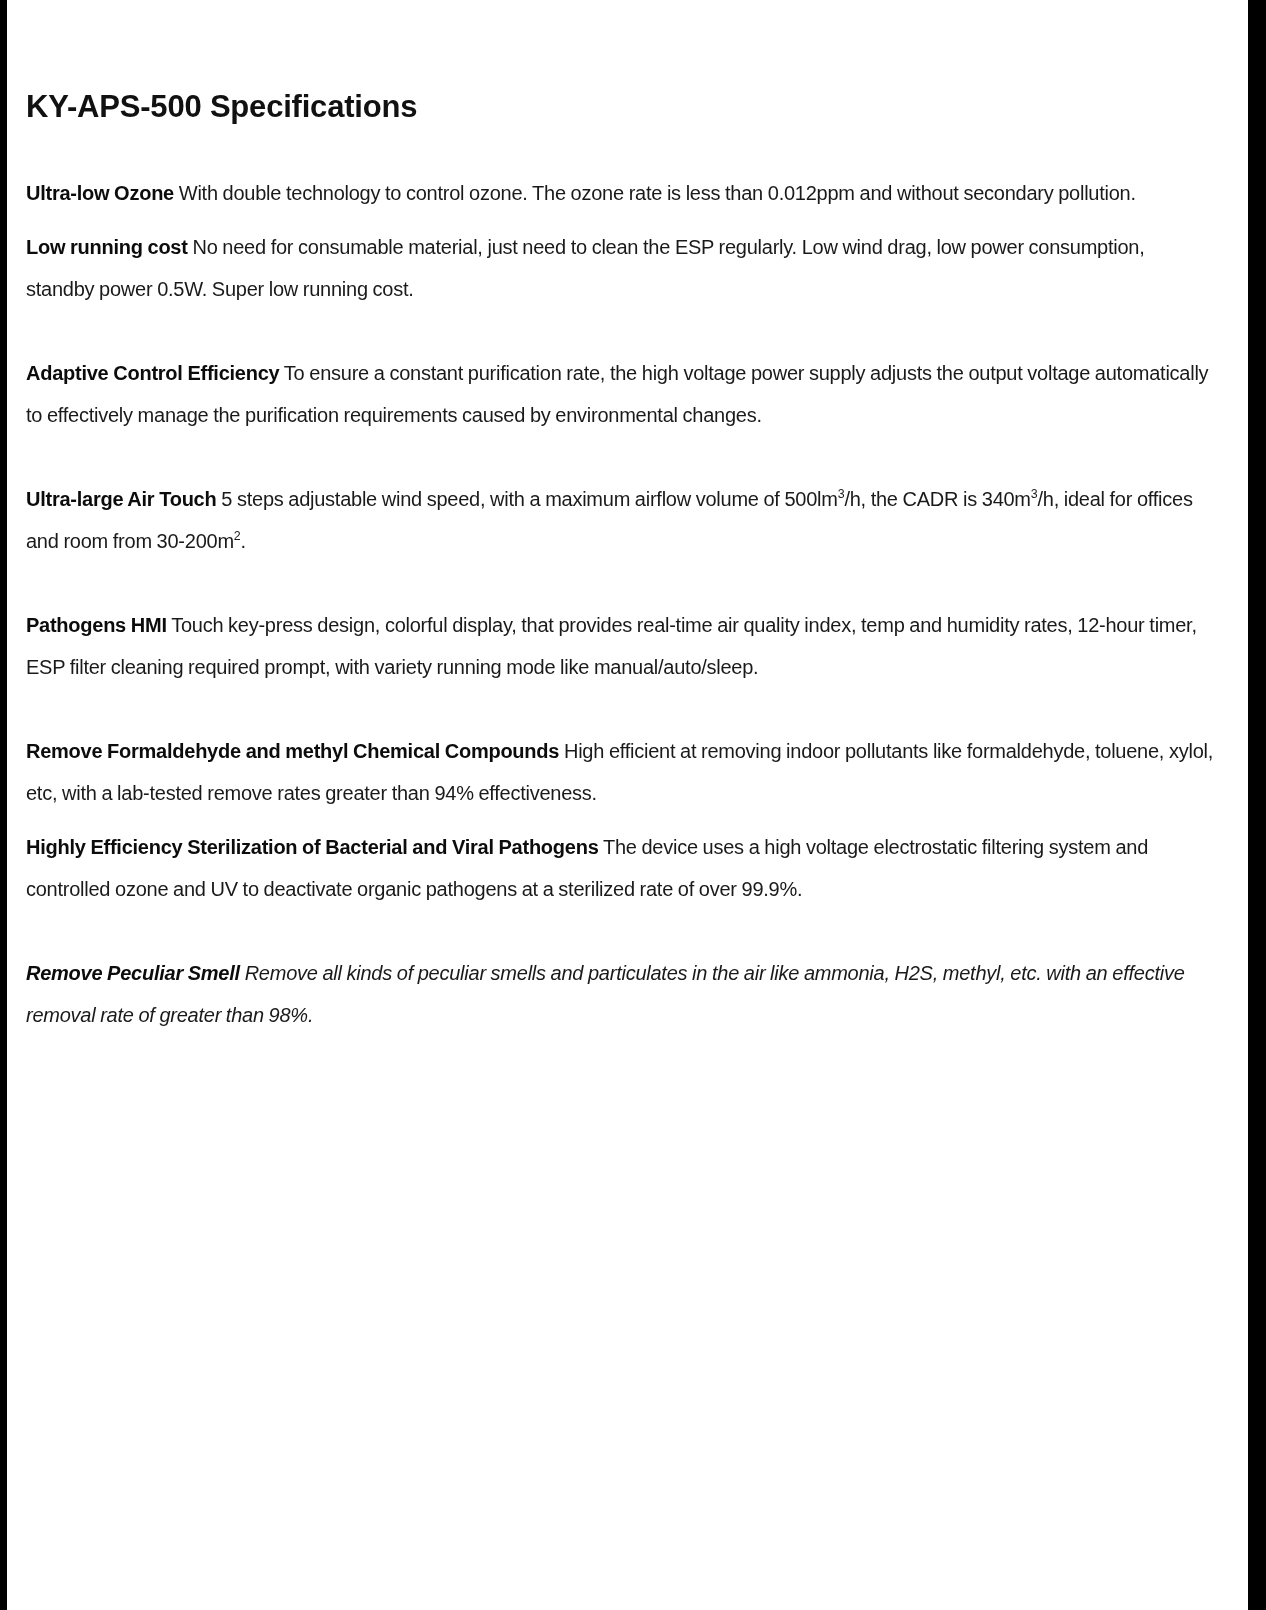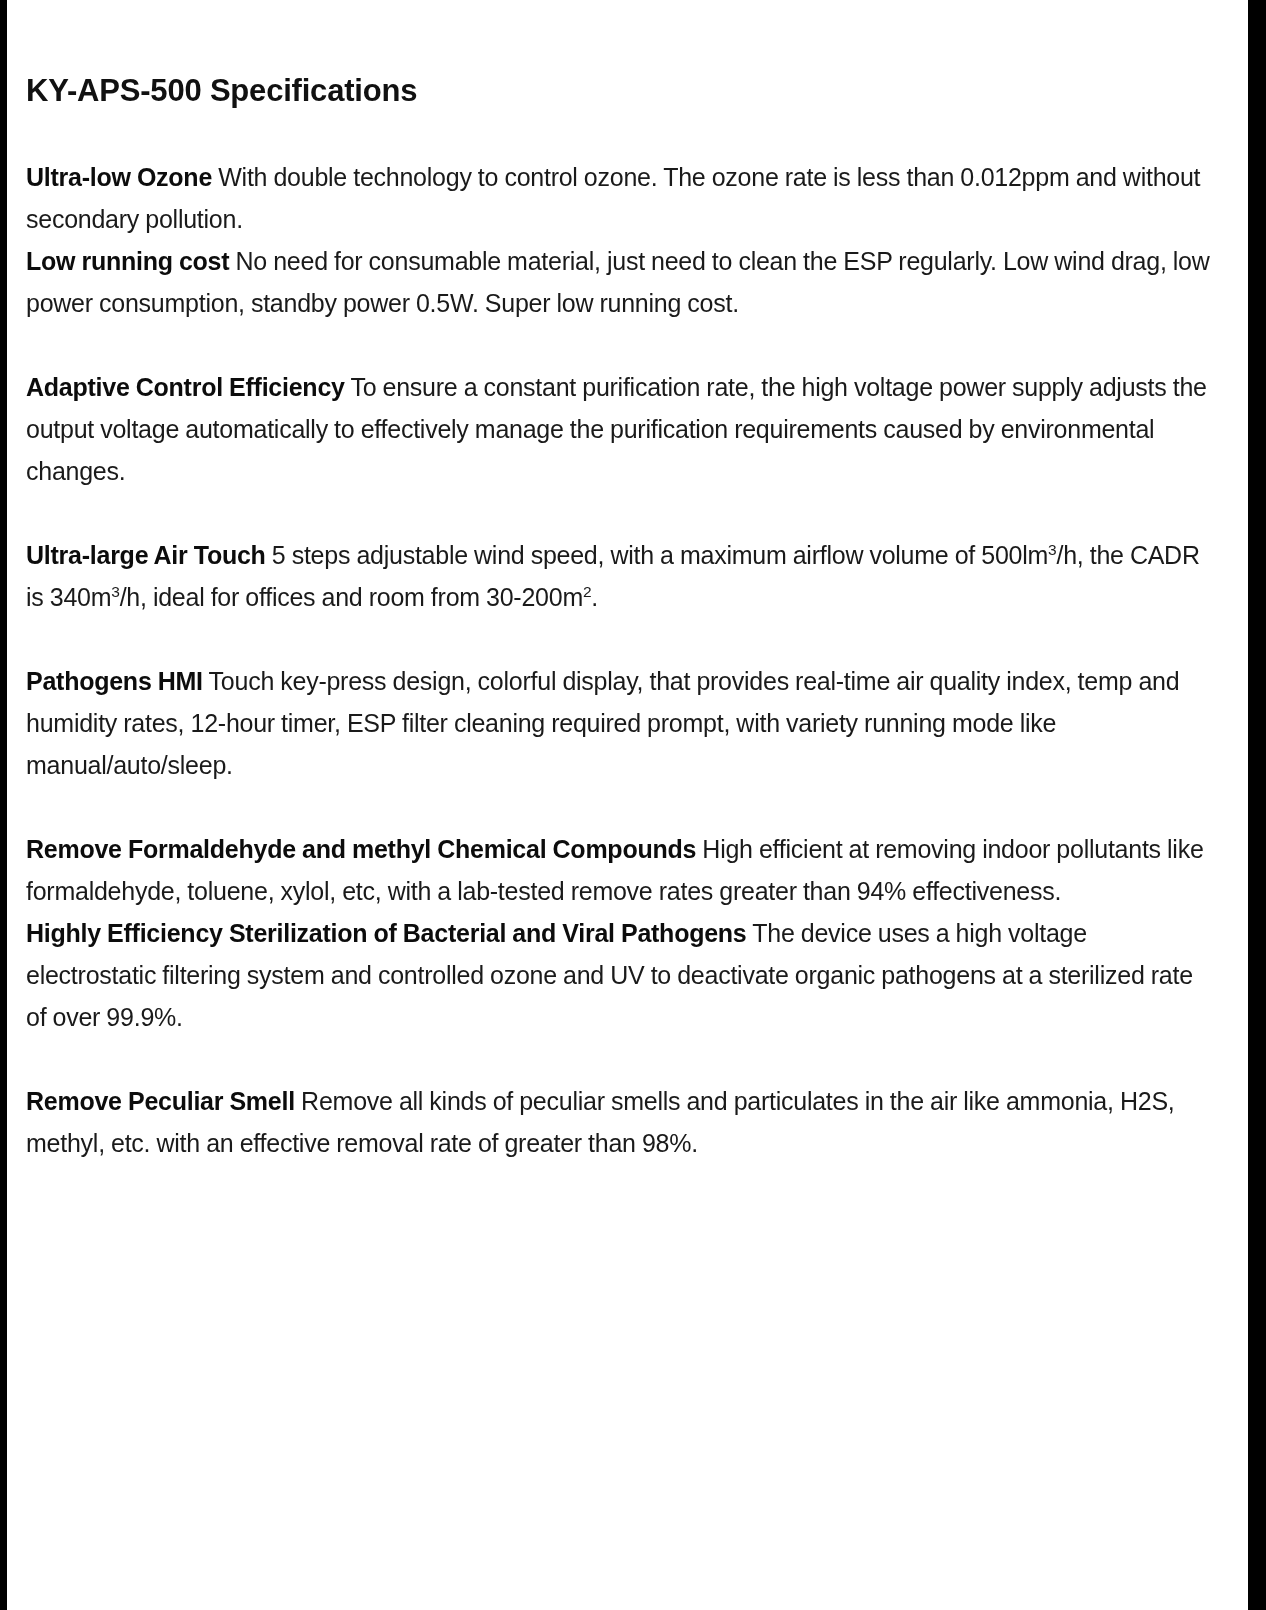--- a/index.html
+++ b/index.html
@@ -25,49 +25,49 @@
     top: 0;
     bottom: 0;
     background: #000000;
   }
   .edge-bar.left  { left: 0;  width: 7px; }
   .edge-bar.right { right: 0; width: 18px; }
 
   .content {
     position: absolute;
     left: 26px;
-    top: 0;
+    top: 16px;
     width: 1190px;
     padding-top: 70px;
     box-sizing: border-box;
   }
 
   .doc-title {
     font-size: 31px;
     font-weight: bold;
     color: #111111;
     letter-spacing: -0.2px;
     line-height: 42px;
     margin: 0 0 44px 0;
   }
 
   .spec-block {
-    font-size: 25px;
+    font-size: 20px;
     line-height: 42px;
     color: #1a1a1a;
     margin: 0;
     letter-spacing: -0.25px;
     word-spacing: -0.5px;
   }
-  .spec-block + .spec-block { margin-top: 0; }
+  .spec-block + .spec-block { margin-top: 12px; }
 
   .group {
     margin-bottom: 42px;
   }
-  .group:last-child { margin-bottom: 16px; }
+  .group:last-child { margin-bottom: 16px; font-style: italic; }
 
   .term {
     font-weight: bold;
     color: #0c0c0c;
   }
   .desc {
     font-weight: normal;
   }
   sup {
     font-size: 0.62em;

